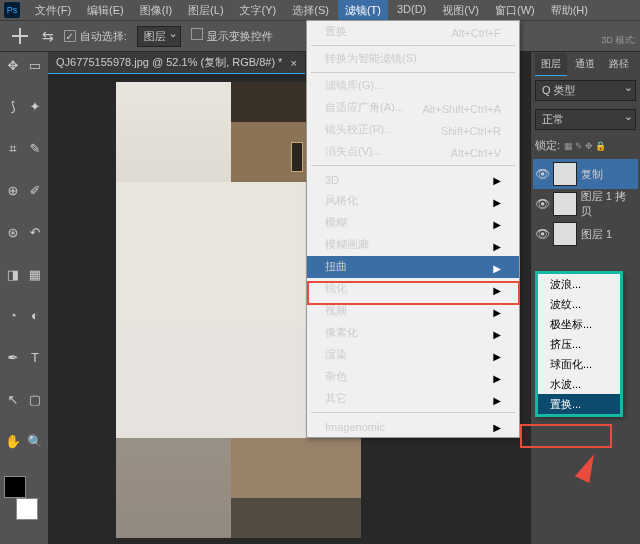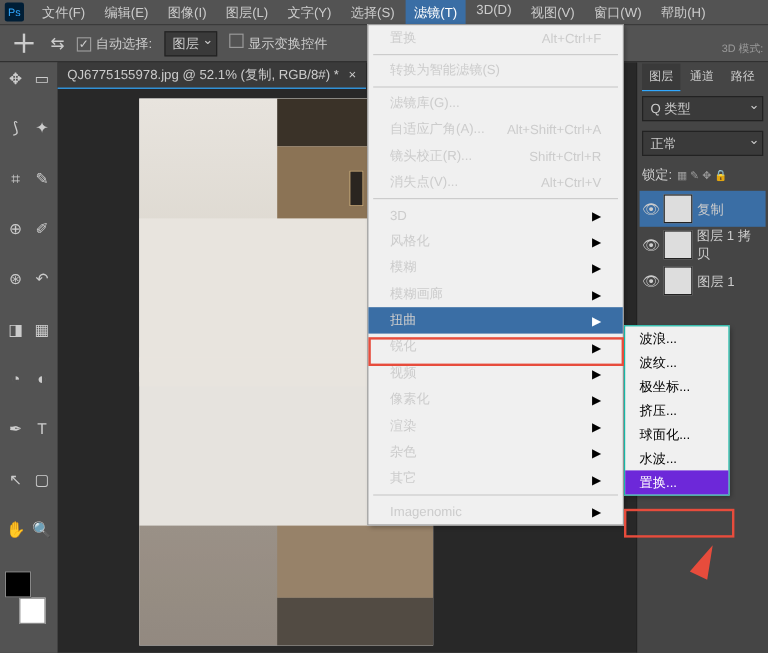--- a/index.html
+++ b/index.html
@@ -48,23 +48,23 @@
 .layer{display:flex;align-items:center;height:30px;gap:4px;padding:2px}
 .layer.active{background:#3a6ea5}
 .eye{width:14px;font-size:12px}
 .thumb{width:24px;height:24px;background:#ddd;border:1px solid #222}
 .dropdown-menu{position:absolute;top:20px;left:306px;width:214px;background:#f0f0f0;border:1px solid #999;box-shadow:2px 2px 4px rgba(0,0,0,0.3);z-index:100}
 .dm-item{height:22px;display:flex;align-items:flex-end;justify-content:space-between;padding:4px 18px;color:#000;font-size:11px}
 .dm-item.hl{background:#3a6ea5;color:#fff}
 .dm-sep{height:1px;background:#ccc;margin:2px 4px}
 .dm-arrow{color:#000;font-size:10px}
 .dm-item.hl .dm-arrow{color:#fff}
-.submenu{position:absolute;top:271px;left:520px;width:88px;background:#f0f0f0;border:1px solid #14b8a6;box-shadow:2px 2px 4px rgba(0,0,0,0.3);z-index:101}
+.submenu{position:absolute;top:271px;left:535px;width:88px;background:#f0f0f0;border:3px solid #14b8a6;box-shadow:2px 2px 4px rgba(0,0,0,0.3);z-index:101}
 .sm-item{height:20px;display:flex;align-items:center;padding:0 12px;color:#000;font-size:11px}
-.sm-item.hl{background:#6d28d9;color:#fff}
+.sm-item.hl{background:#0c4a6e;color:#fff}
 .red-box1{position:absolute;top:281px;left:307px;width:213px;height:24px;border:2px solid #e74c3c;z-index:102;pointer-events:none}
 .red-box2{position:absolute;top:424px;left:520px;width:92px;height:24px;border:2px solid #e74c3c;z-index:102;pointer-events:none}
 .red-arrow{position:absolute;top:453px;left:580px;width:0;height:0;border-left:8px solid transparent;border-right:8px solid transparent;border-bottom:28px solid #e74c3c;transform:rotate(25deg);z-index:102}
 .tiny{font-size:9px;color:#999}
 .right-opts{position:absolute;right:4px;top:34px;display:flex;gap:6px;align-items:flex-end}
 </style>
 </head>
 <body>
 
 <div class="topbar">

